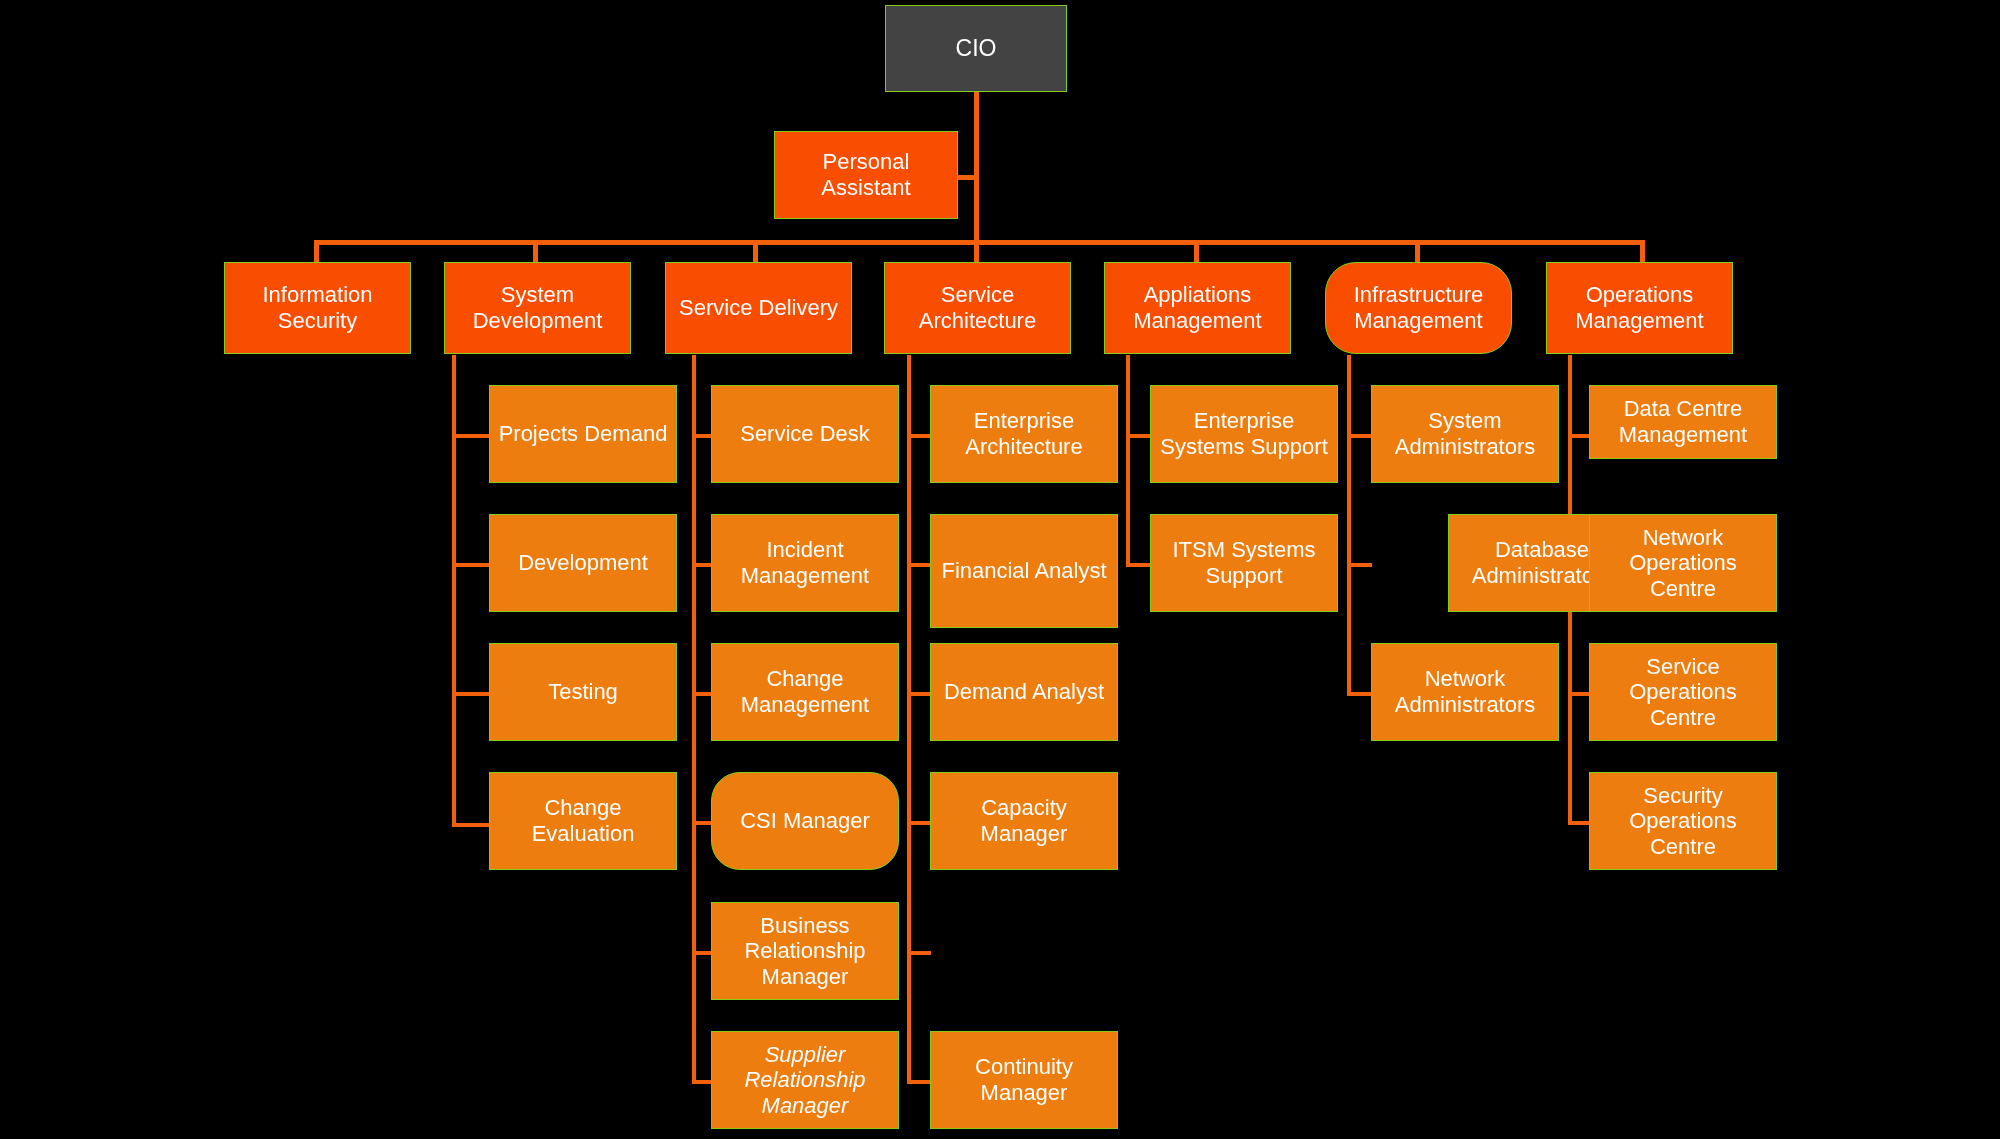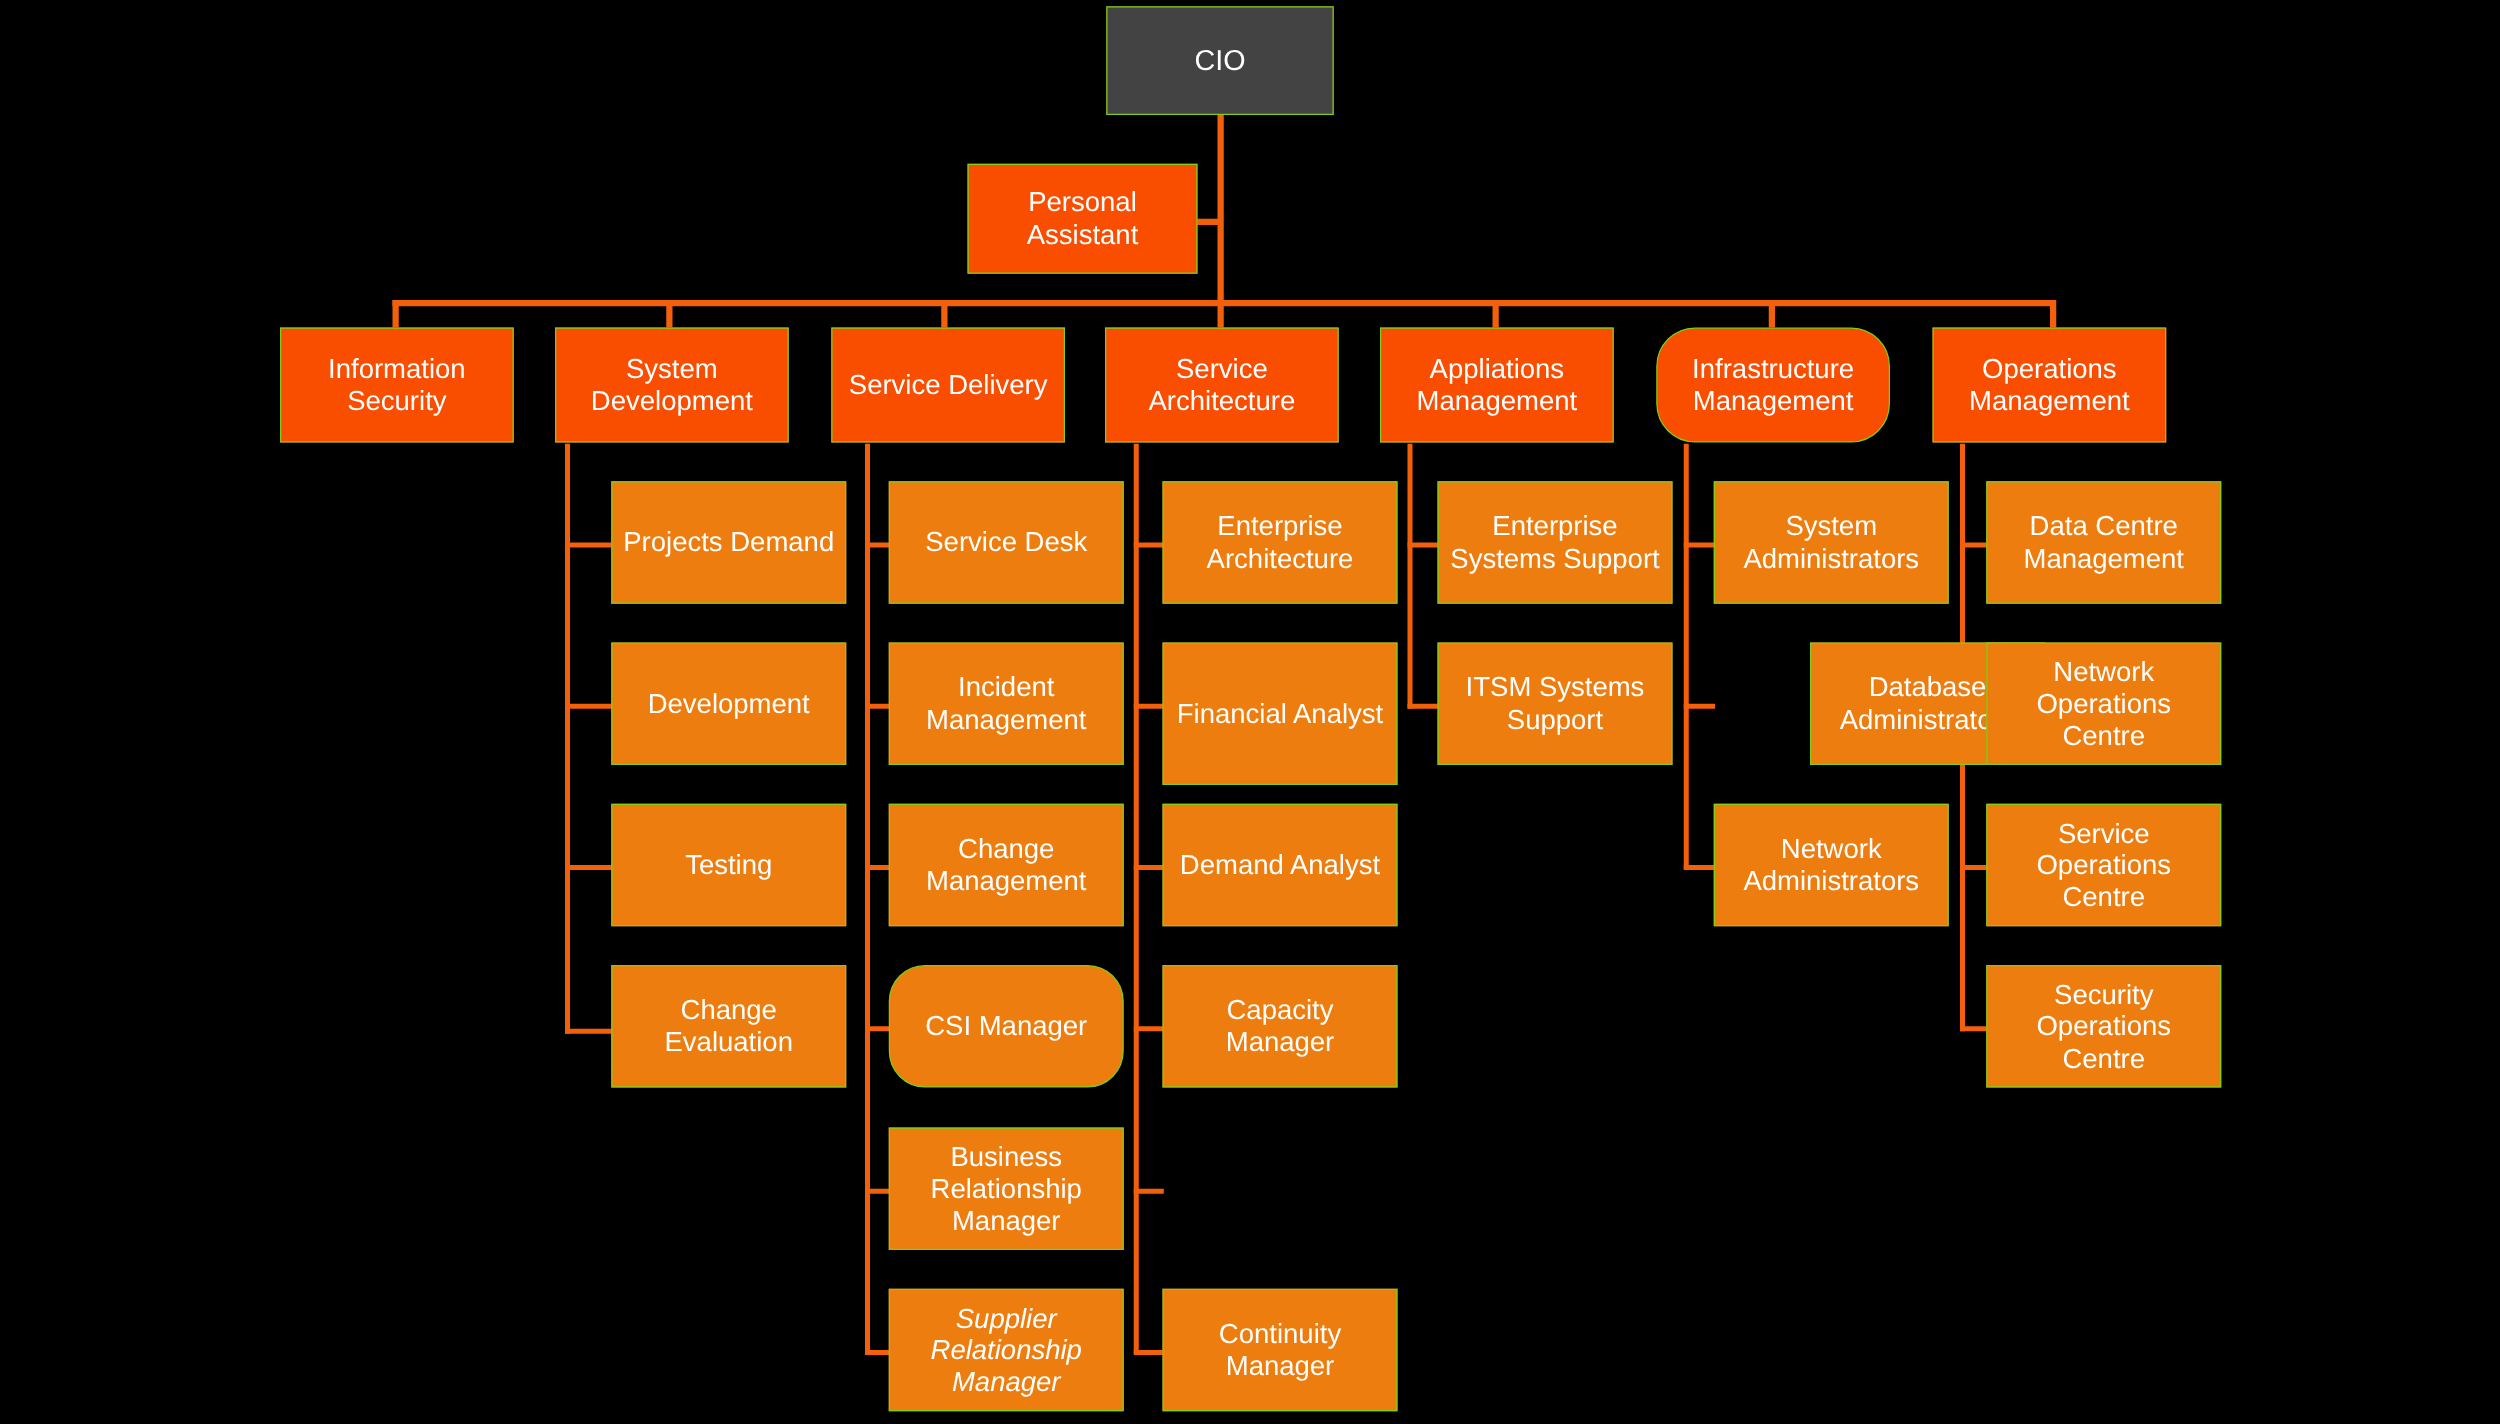--- a/index.html
+++ b/index.html
@@ -171,21 +171,21 @@
   <div class="node leaf" style="left:1150px; top:514px; width:188px; height:98px;">ITSM Systems
 Support</div>
 
   <div class="node leaf" style="left:1371px; top:385px; width:188px; height:98px;">System
 Administrators</div>
   <div class="node leaf" style="left:1448px; top:514px; width:188px; height:98px;">Database
 Administrators</div>
   <div class="node leaf" style="left:1371px; top:643px; width:188px; height:98px;">Network
 Administrators</div>
 
-  <div class="node leaf" style="left:1589px; top:385px; width:188px; height:98px;">Data Centre
+  <div class="node leaf" style="left:1589px; top:385px; width:188px; height:74px;">Data Centre
 Management</div>
   <div class="node leaf" style="left:1589px; top:514px; width:188px; height:98px;">Network
 Operations
 Centre</div>
   <div class="node leaf" style="left:1589px; top:643px; width:188px; height:98px;">Service
 Operations
 Centre</div>
   <div class="node leaf" style="left:1589px; top:772px; width:188px; height:98px;">Security
 Operations
 Centre</div>

